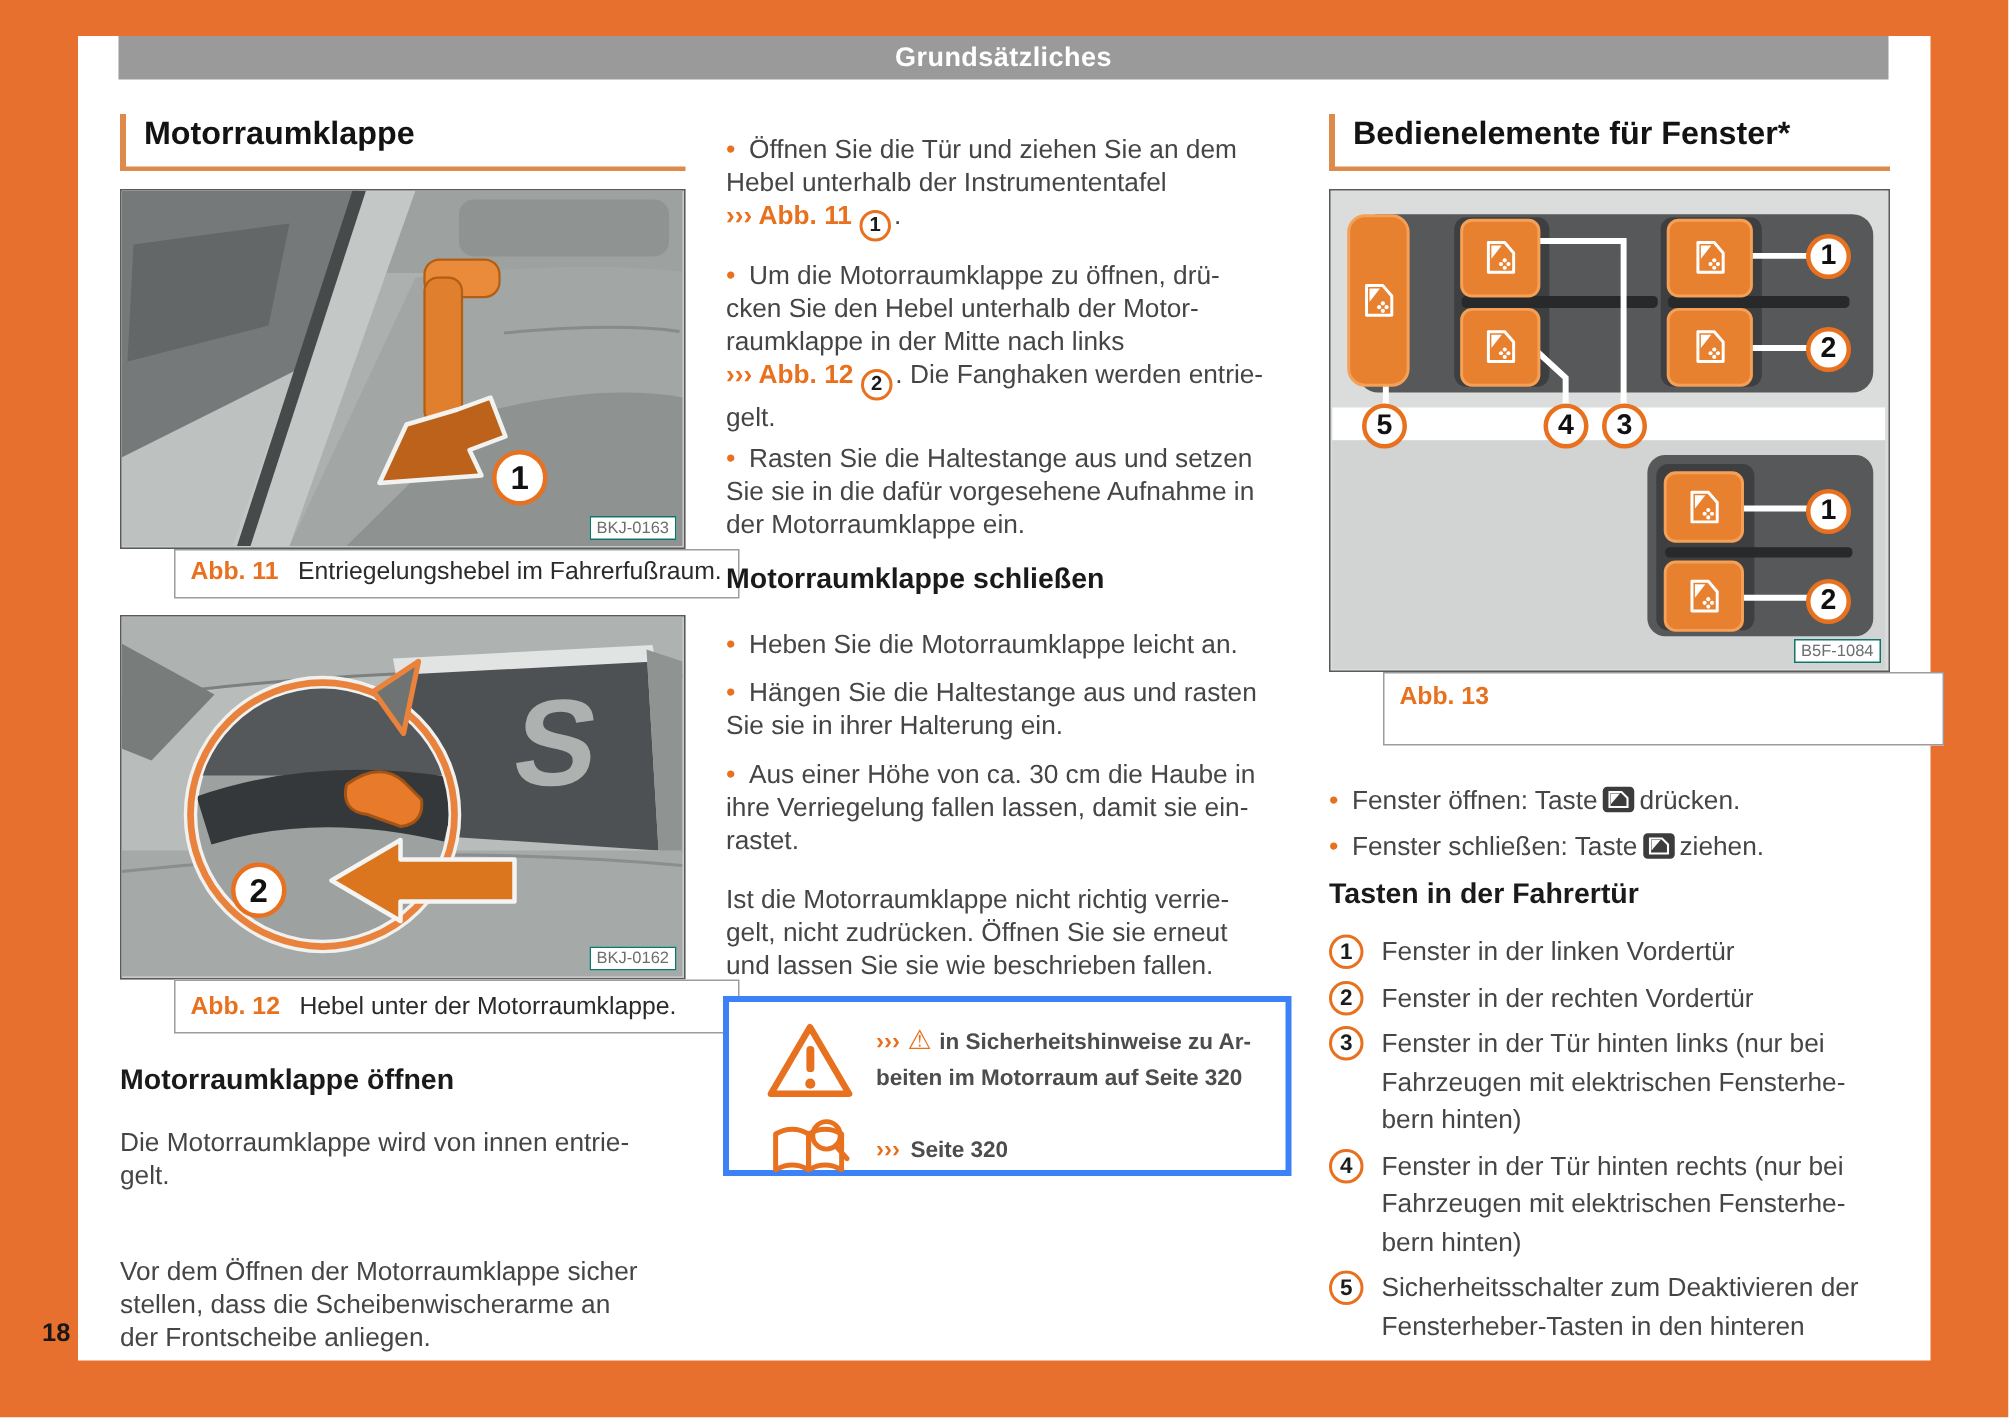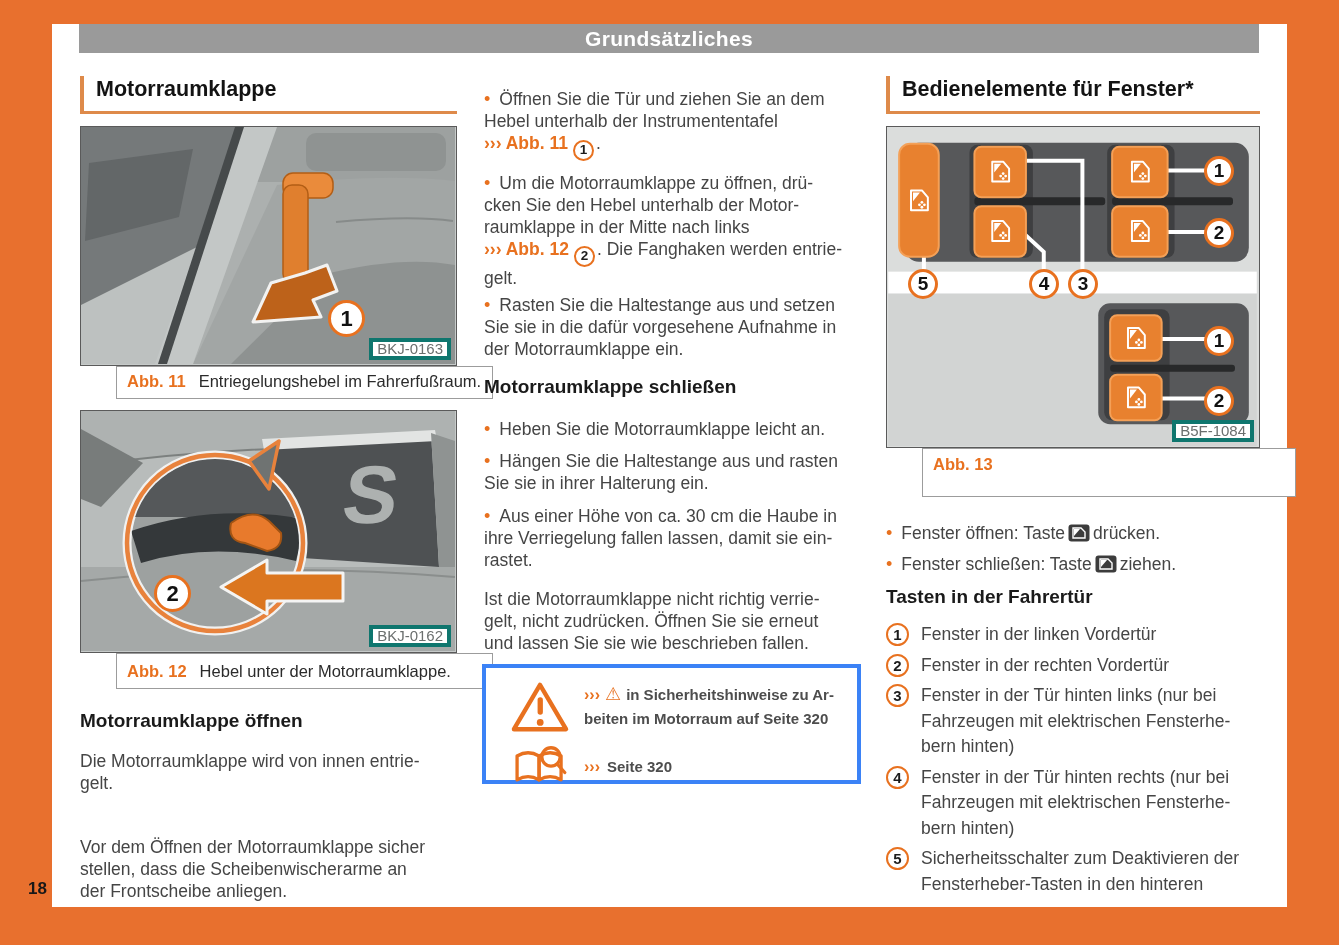--- a/index.html
+++ b/index.html
@@ -3,21 +3,21 @@
 <meta charset="utf-8">
 <style>
   * { margin:0; padding:0; box-sizing:border-box; }
   body { font-family:"Liberation Sans","DejaVu Sans",sans-serif; }
   .screen { position:relative; width:1339px; height:945px; background:#E8702E; overflow:hidden; }
   .paper  { position:absolute; left:52px; top:24px; width:1235px; height:883px; background:#ffffff; }
   .b { position:absolute; }
 
   .header-bar { left:27px; top:0; width:1180px; height:29px; background:#9A9A9A;
     display:flex; align-items:center; justify-content:center; }
-  .header-bar span { color:#fff; font-weight:bold; font-size:21px; letter-spacing:.3px; }
+  .header-bar span { color:#fff; font-weight:bold; font-size:18px; letter-spacing:.3px; }
 
   .page-num { position:absolute; left:28px; top:879px; color:#181818; font-weight:bold; font-size:17px; }
 
   .sec-head { border-left:4px solid #DE8A4A; border-bottom:3.5px solid #DE8A4A;
     padding:1px 0 9px 12px; font-size:21.5px; font-weight:bold; color:#131313; }
 
   .t { white-space:pre-line; }
   .body-text { font-size:17.5px; line-height:22px; color:#454545;margin-top:10px; }
   .bullet::before { content:"•"; color:#E8711F; margin-right:9px; font-size:18px; }
   .ref { color:#E8711F; font-weight:bold; }
@@ -25,22 +25,22 @@
     width:21px; height:21px; border:2.5px solid #E8711F; border-radius:50%;
     background:#fff; color:#1c1c1c; font-weight:bold; font-size:13.5px;
     vertical-align:-5px; margin:0 2px 0 5px; }
   .subhead { font-size:19px; font-weight:bold; color:#1A1A1A; }
 
   .figimg { border:1.5px solid #5A5A5A; background:#C6CAC9; overflow:hidden; }
   .figimg svg { display:block; }
   .figcap { border:1px solid #9C9C9C; background:#fff; display:flex; align-items:flex-start;
     padding:4px 10px; font-size:16.5px; line-height:20px; color:#2B2B2B;margin-left:36px; }
   .figlabel { color:#E8711F; font-weight:bold; margin-right:13px; white-space:nowrap; }
-  .figcode { position:absolute; right:5px; bottom:5px; background:#fff; border:4px solid #0f766e;
-    color:#6b6f6e; font-size:15px; padding:0 4px; line-height:14px; }
+  .figcode { position:absolute; right:5px; bottom:5px; background:#fff; border:1px solid #0f766e;
+    color:#6b6f6e; font-size:11px; padding:0 4px; line-height:14px; }
   .callout { position:absolute; background:#fff; border-radius:50%;
     display:flex; align-items:center; justify-content:center; font-weight:bold; color:#111; }
   .callout.big { width:37px; height:37px; border:3.5px solid #E8711F; font-size:22px; }
   .callout.med { width:30px; height:30px; border:3px solid #E8711F; font-size:19px; }
 
   .warnbox { border:4px solid #3b82f6; background:#fff; display:grid;
     grid-template-columns:88px 1fr; row-gap:10px; padding:11px 8px 9px 10px; align-items:center; }
   .warnbox .wicon { display:flex; justify-content:center; }
   .wtext { font-size:15px; font-weight:bold; color:#4D4D4D; line-height:24px; }
   .wtri { color:#E8711F; font-size:18px; margin:0 5px; }

